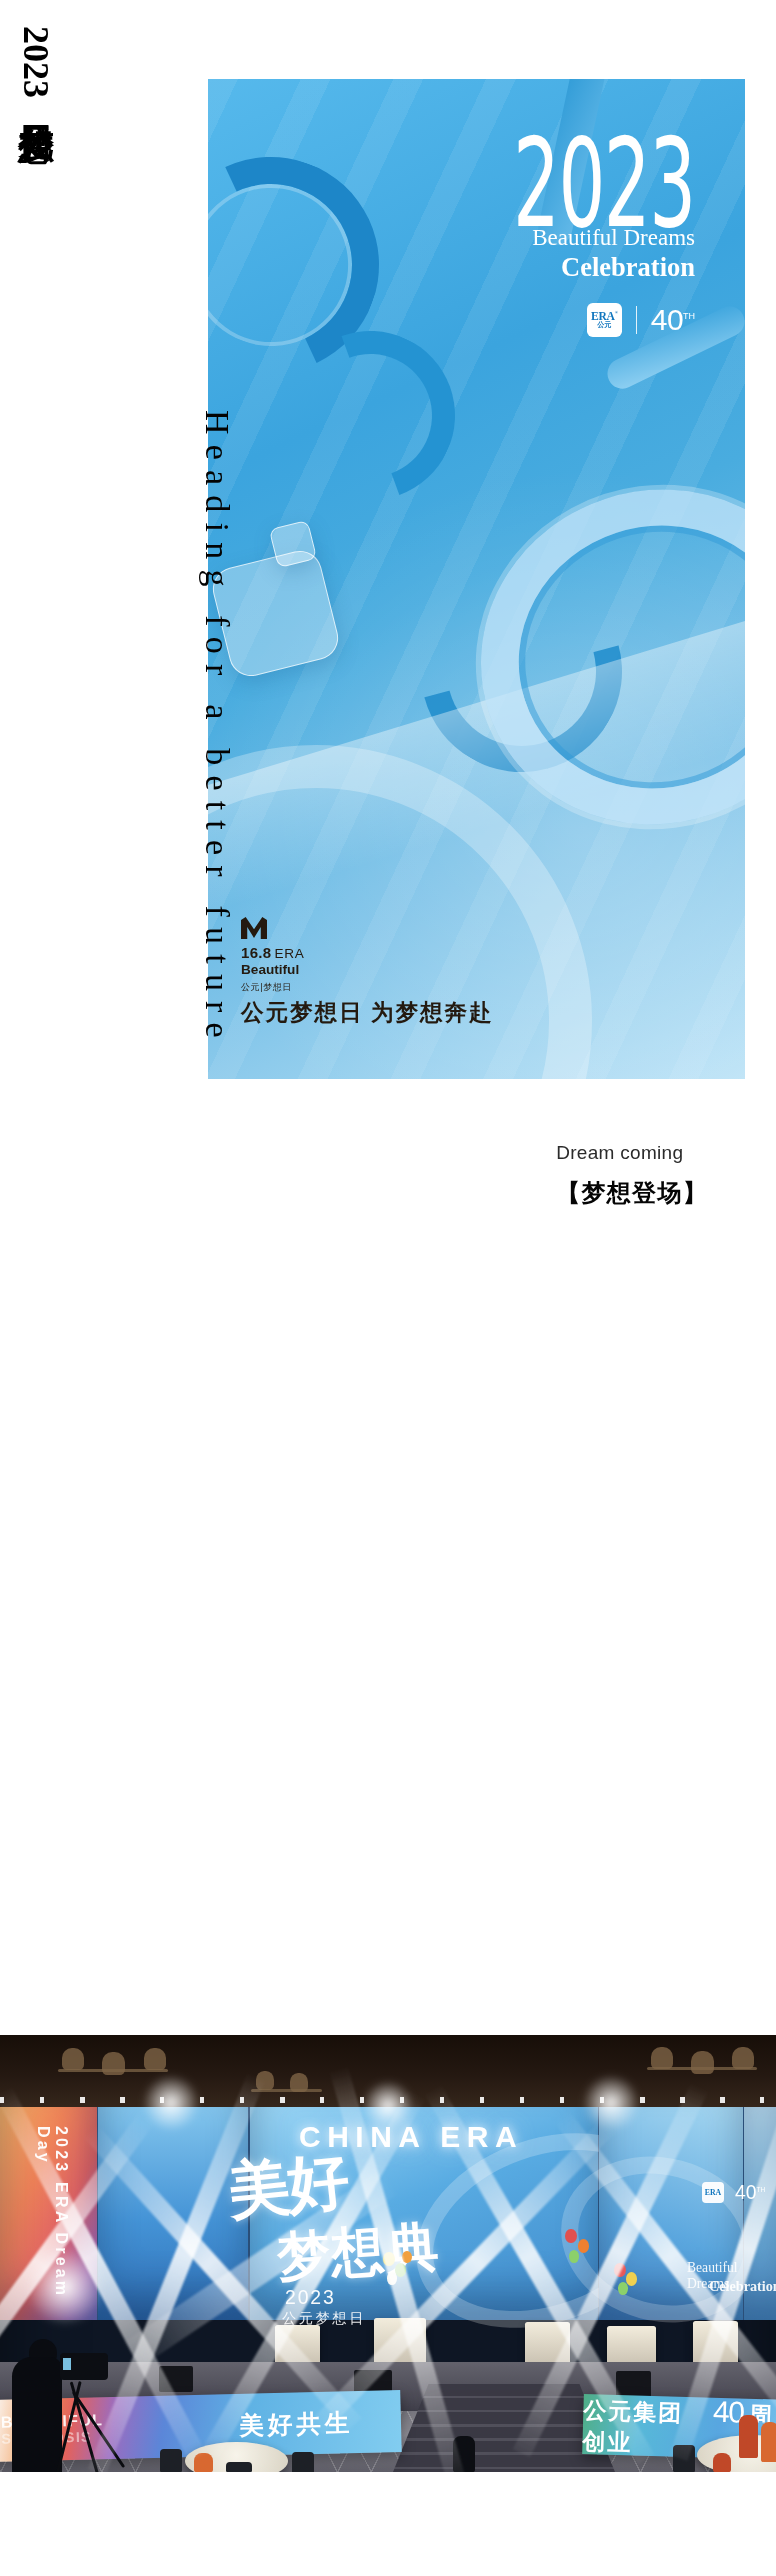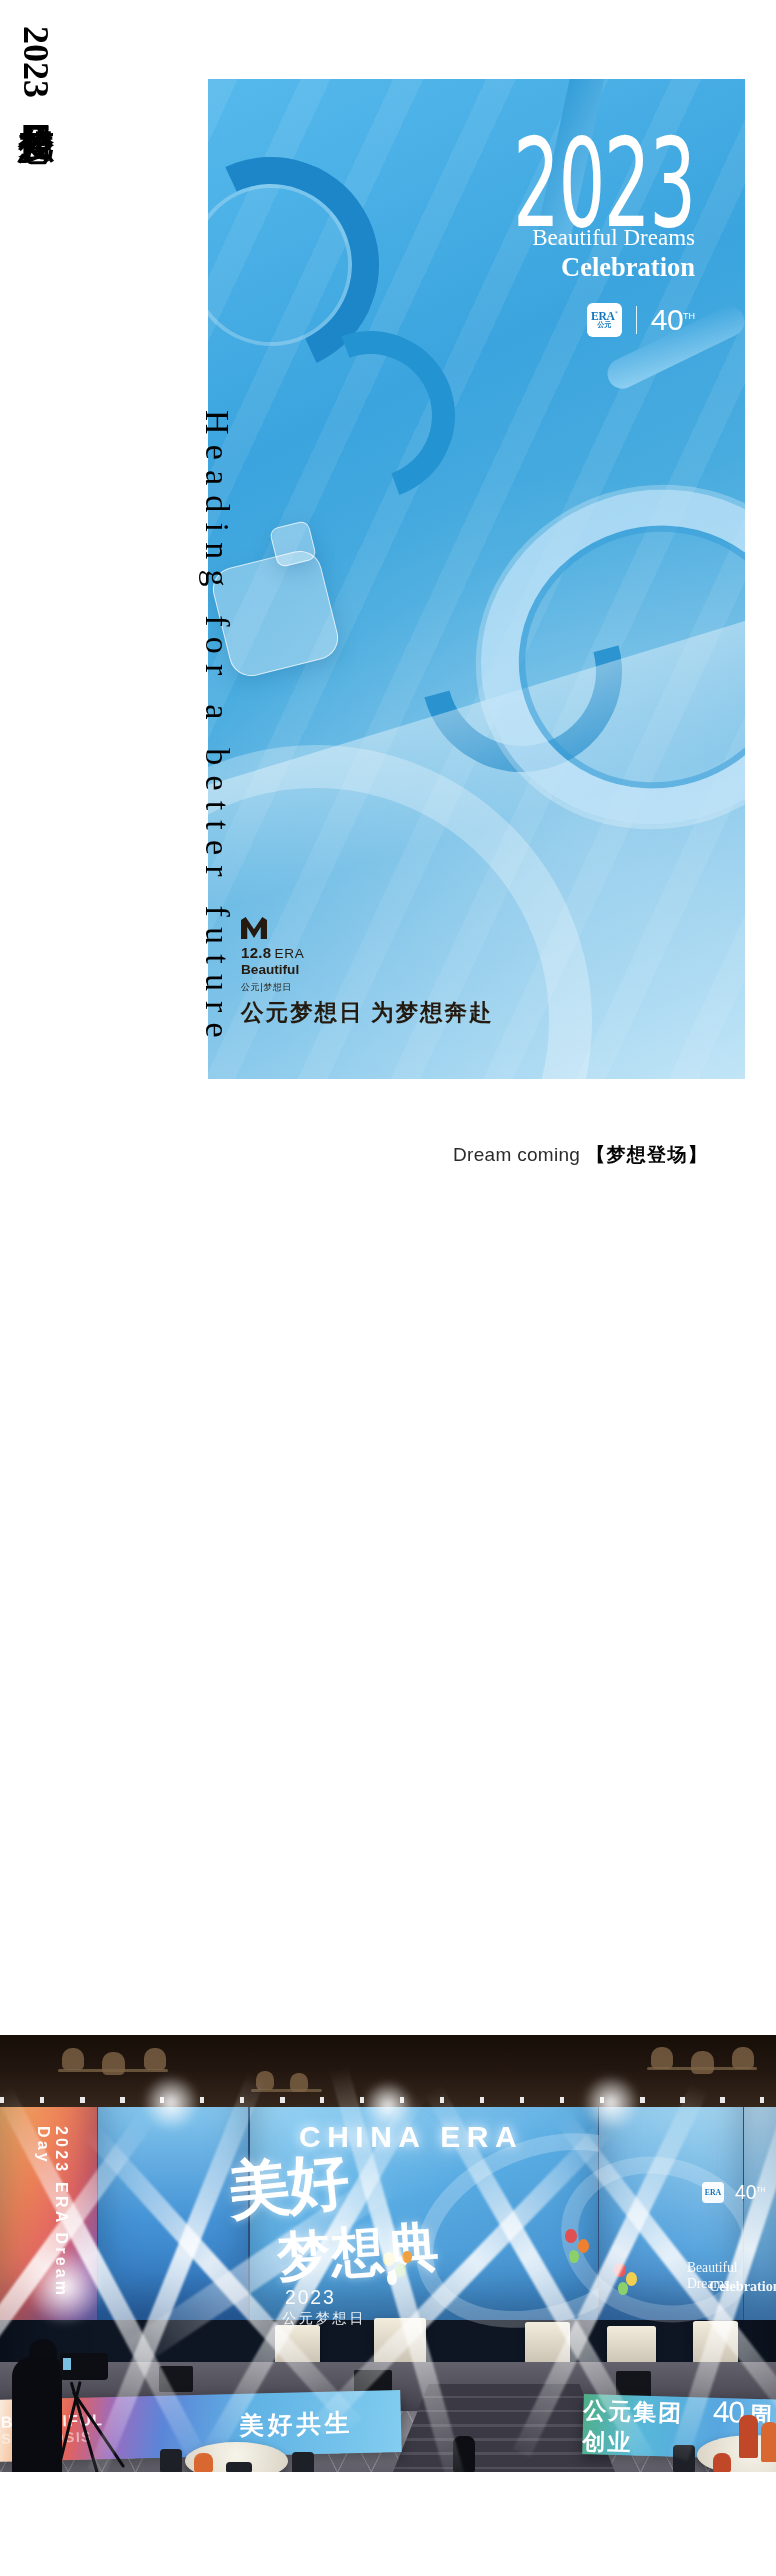--- a/index.html
+++ b/index.html
@@ -65,23 +65,23 @@
   .p-tagline{left:33px;top:918px;color:#241a10;font-family:"Liberation Serif",serif;
       font-weight:bold;font-size:22.6px;letter-spacing:1.9px;}
 
   
   .v-english{left:180px;top:360px;width:56px;height:737px;z-index:2;text-align:center;
       writing-mode:vertical-rl;text-orientation:mixed;
       font-family:"Liberation Serif",serif;font-size:34px;color:#030303;letter-spacing:0.30em;}
 
   
   .slogans{right:68px;top:1142px;display:flex;flex-direction:column;align-items:flex-end;}
-  .slogan-row{display:flex;align-items:baseline;gap:6px;margin-bottom:32px;}
+  .slogan-row{display:flex;align-items:baseline;gap:13px;margin-bottom:32px;flex-direction:column;}
   .slogan-en{font-size:19px;font-weight:400;color:#2b2b2b;letter-spacing:0.3px;}
-  .slogan-zh{font-family:Liberation Sans, sans-serif;font-weight:bold;font-size:19px;color:#050505;letter-spacing:1.3px;}
+  .slogan-zh{font-family:Liberation Sans, sans-serif;font-weight:bold;font-size:24px;color:#050505;letter-spacing:1.3px;}
 
   
   .article{left:65px;top:1488px;width:548px;font-size:26px;line-height:60px;
       letter-spacing:7.1px;color:#161616;text-align:left;}
 
   
   .photo{left:0;top:2035px;width:776px;height:437px;overflow:hidden;background:#0e1624;
       box-shadow:inset 0 0 78px rgba(0,0,0,0.55);}
   .ph-ceiling{left:0;top:0;width:100%;height:72px;
       background:linear-gradient(180deg,#170e08 0%,#241811 55%,#35261b 100%);}
@@ -178,21 +178,21 @@
     <div class="abs p-logos">
       <div class="era-box">
         <div class="era-word"><span>ERA</span><sup class="era-reg">®</sup></div>
         <div class="era-sub">公元</div>
       </div>
       <div class="logo-div"></div>
       <div class="forty"><span>40</span><sup>TH</sup></div>
     </div>
 
     <div class="abs mlogo"></div>
-    <div class="abs dd1"><span>12.8</span><span class="dd-era">ERA</span></div>
+    <div class="abs dd1"><span>16.8</span><span class="dd-era">ERA</span></div>
     <div class="abs dd2">Beautiful</div>
     <div class="abs dd3">公元|梦想日</div>
     <div class="abs p-tagline">公元梦想日  为梦想奔赴</div>
   </div>
 
   <div class="abs v-english">Heading for a better future</div>
 
   <div class="abs slogans">
     <div class="slogan-row">
       <span class="slogan-en">Dream coming</span>

